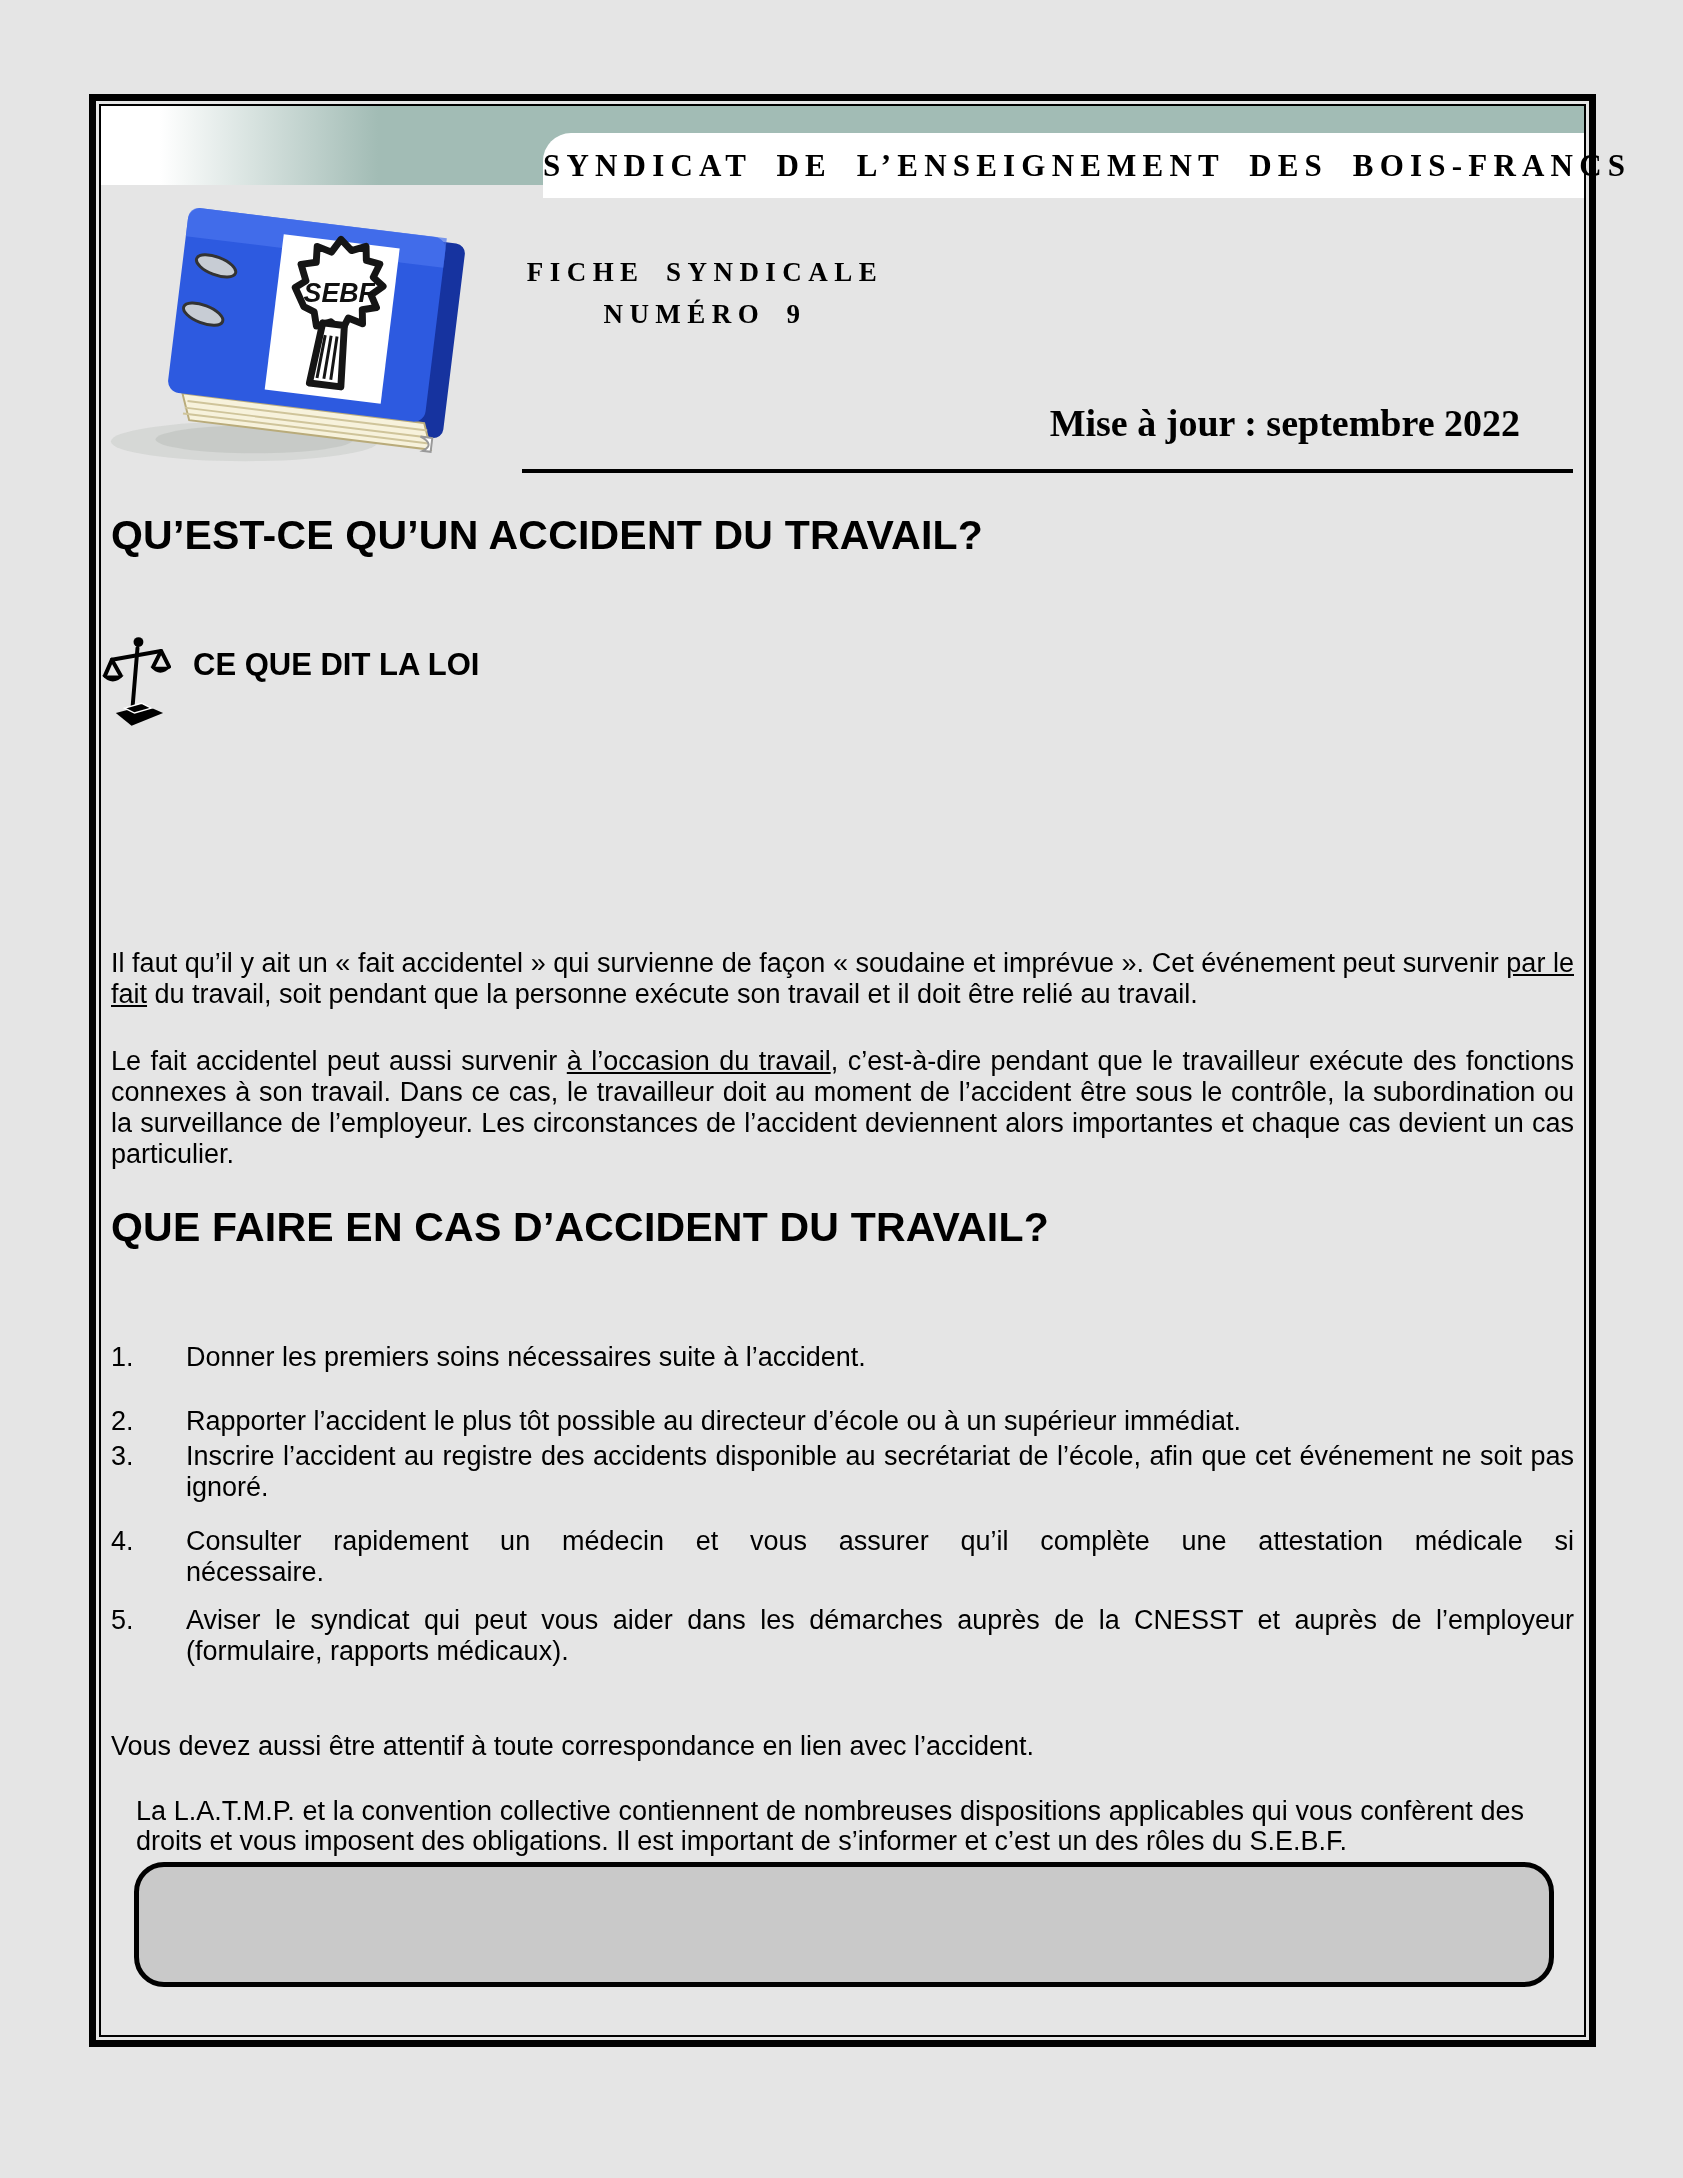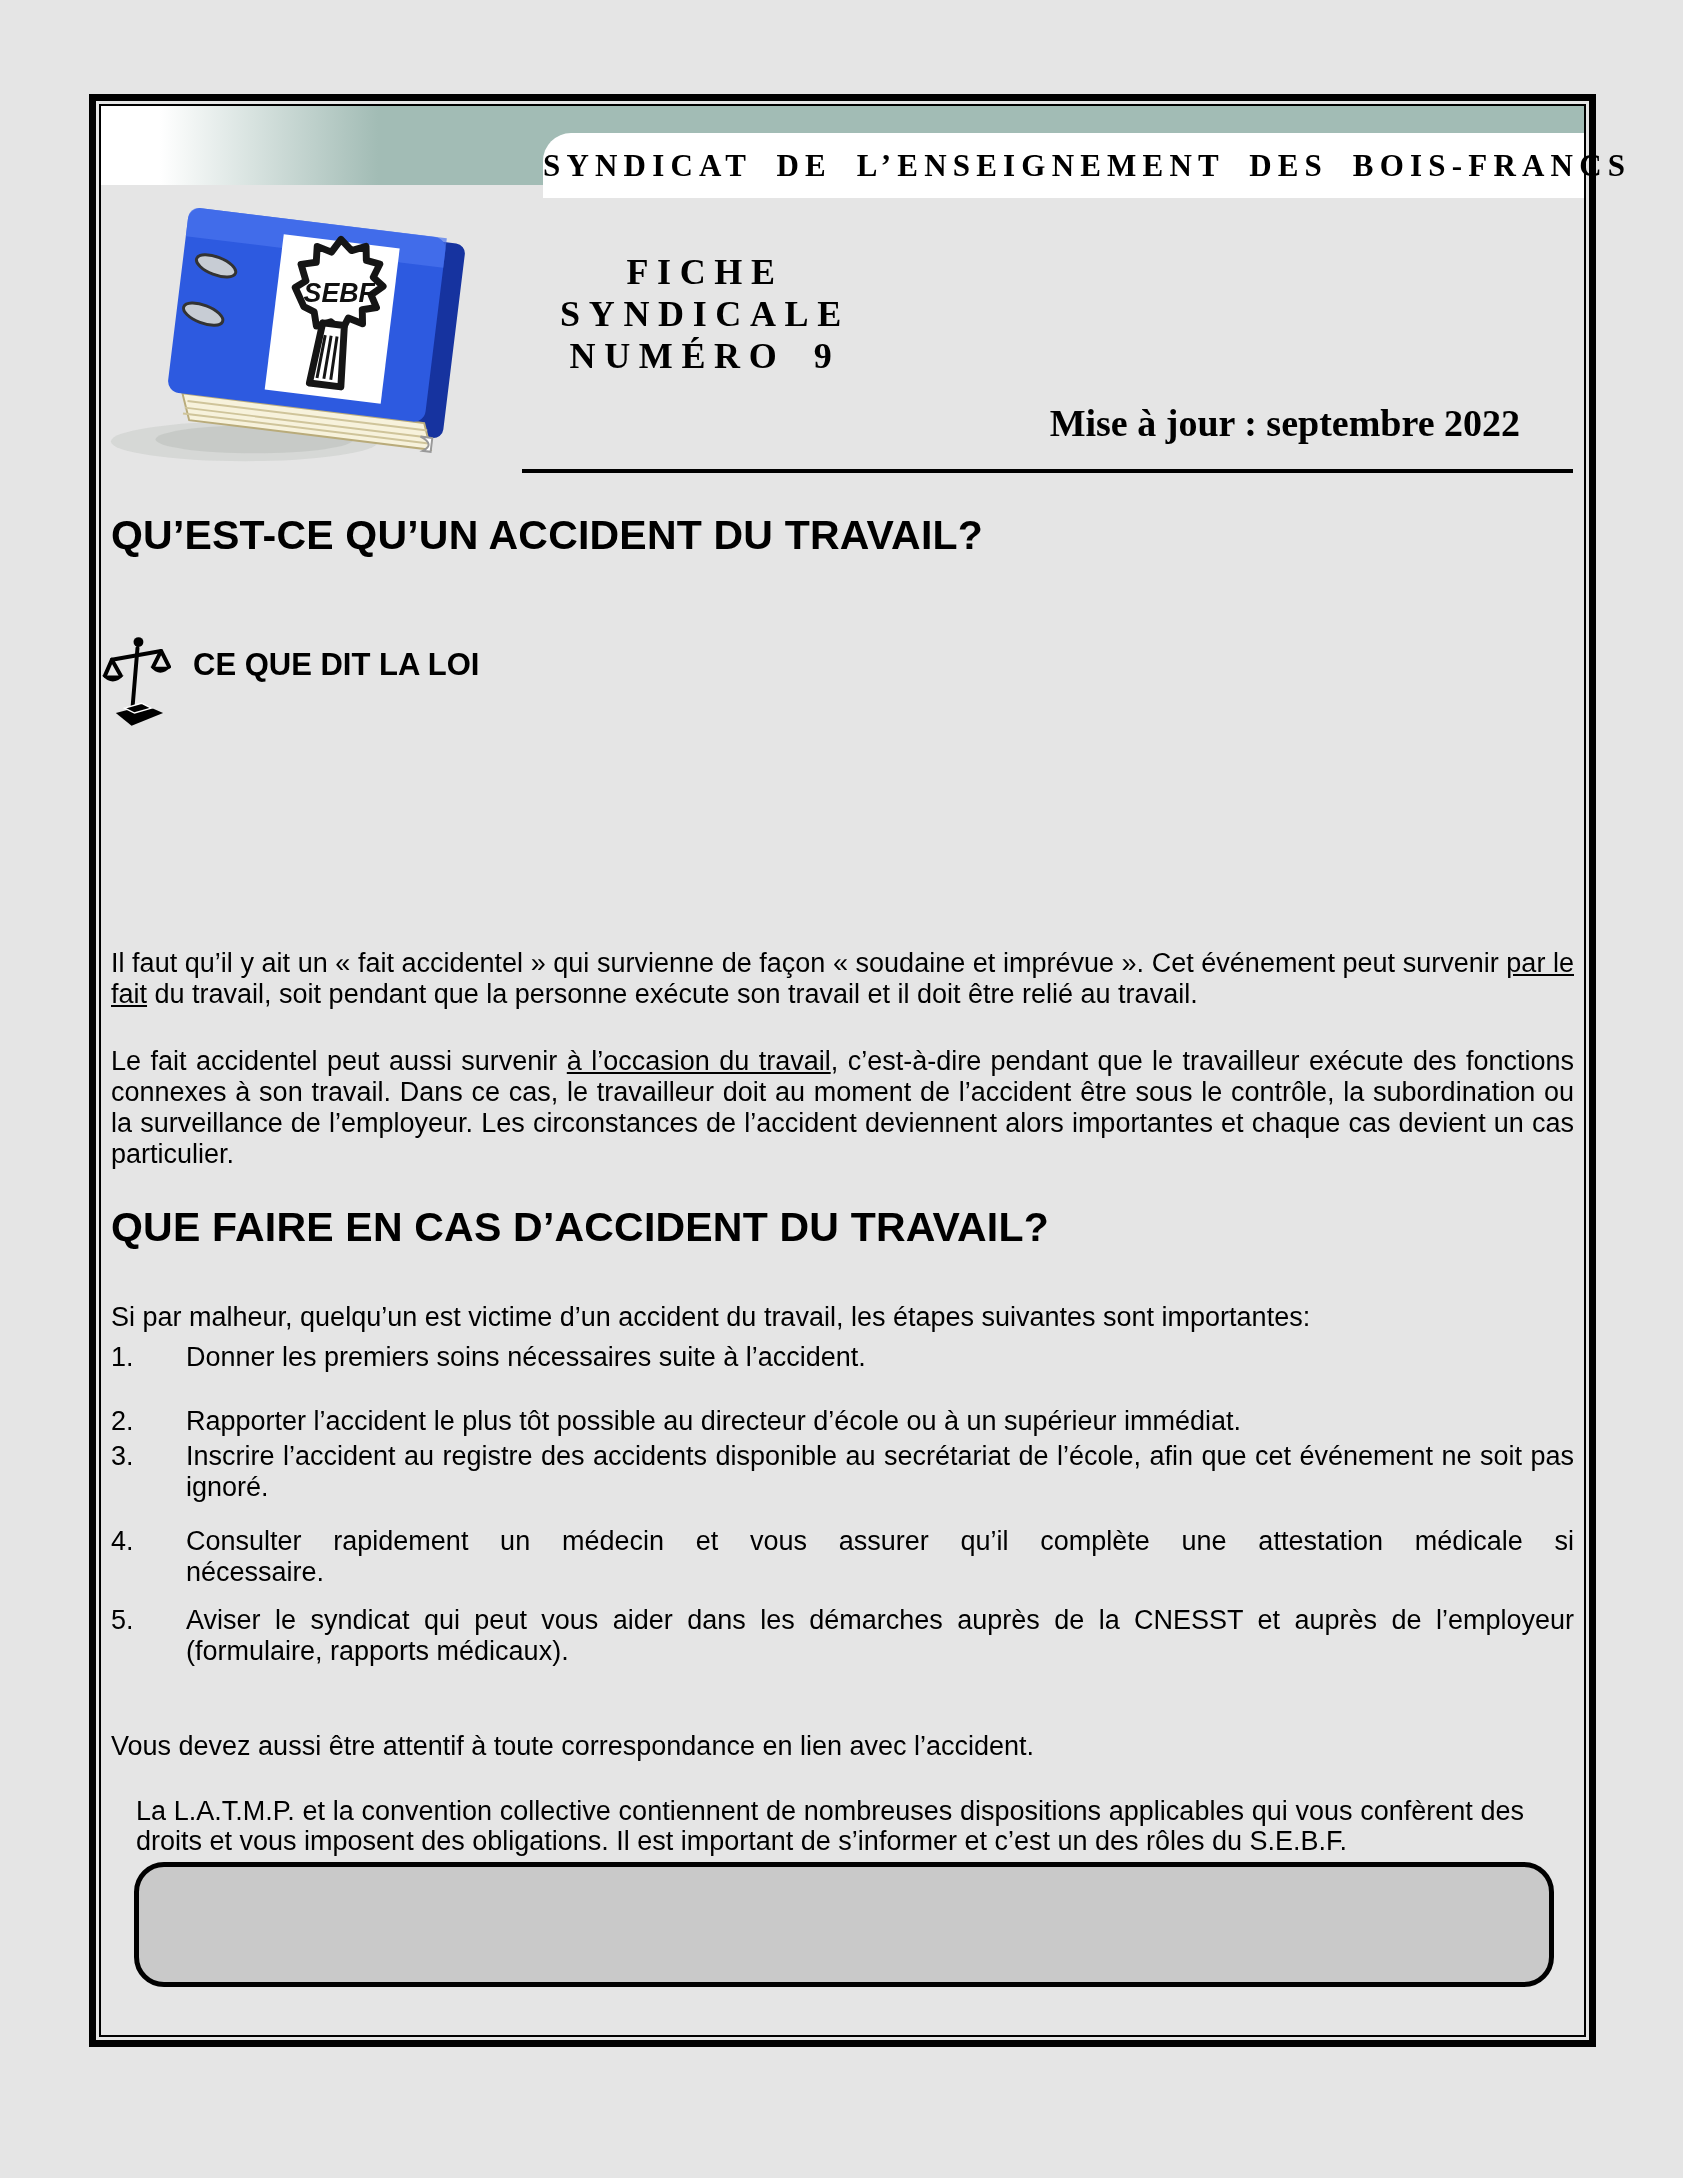--- a/index.html
+++ b/index.html
@@ -11,21 +11,21 @@
   
   .band{position:absolute;left:5px;right:5px;top:5px;height:79px;
         background:linear-gradient(90deg,#ffffff 0px,#ffffff 59px,#a2bcb5 277px,#a2bcb5 100%);}
   .plate{position:absolute;left:447px;right:5px;top:32px;height:65px;background:#fff;
          border-top-left-radius:28px;}
   .title{width:100%;text-align:center;line-height:65px;
          font-family:"Liberation Serif",serif;font-weight:bold;font-size:31px;
          letter-spacing:0.2em;word-spacing:0.35em;white-space:nowrap;}
   .binder{position:absolute;left:10px;top:85px;width:396px;height:292px;}
   .fiche{position:absolute;left:414px;top:150px;width:390px;text-align:center;
-         font-family:"Liberation Serif",serif;font-weight:bold;font-size:36px;line-height:42px;
+         font-family:"Liberation Serif",serif;font-weight:bold;font-size:27px;line-height:42px;
          letter-spacing:0.24em;word-spacing:0.3em;}
   .topicbox{position:absolute;left:848px;top:140px;width:580px;height:141px;background:#c9c9c9;
             border:4px solid #000;text-align:center;
             font-family:"Liberation Serif",serif;font-weight:bold;font-size:27px;line-height:45px;
             letter-spacing:0.17em;word-spacing:0.25em;padding-top:8px;box-sizing:content-box;}
   .fold{position:absolute;right:-5px;bottom:-5px;width:51px;height:48px;}
   .mise{position:absolute;right:69px;top:300px;font-family:"Liberation Serif",serif;
         font-weight:bold;font-size:38px;}
   .rule{position:absolute;left:426px;top:368px;width:1051px;height:4px;background:#000;}
 
@@ -116,21 +116,20 @@
     <div class="law-head">CE QUE DIT LA LOI</div>
 
 
 
     <p class="body p2"><span>Il faut qu’il y ait un « fait accidentel » qui survienne de façon « soudaine et imprévue ». Cet événement peut survenir </span><u>par le fait</u><span> du travail, soit pendant que la personne exécute son travail et il doit être relié au travail.</span></p>
 
     <p class="body p3"><span>Le fait accidentel peut aussi survenir </span><u>à l’occasion du travail</u><span>, c’est-à-dire pendant que le travailleur exécute des fonctions connexes à son travail. Dans ce cas, le travailleur doit au moment de l’accident être sous le contrôle, la subordination ou la surveillance de l’employeur. Les circonstances de l’accident deviennent alors importantes et chaque cas devient un cas particulier.</span></p>
 
     <div class="h-main h2">QUE FAIRE EN CAS D’ACCIDENT DU TRAVAIL?</div>
 
-    <p class="body intro">Si par malheur, quelqu’un est victime d’un accident du travail, les étapes suivantes sont importantes:</p>
 
     <div class="step s1">
       <span class="num">1.</span>
       <span class="txt">Donner les premiers soins nécessaires suite à l’accident.</span>
     </div>
     <div class="step s2">
       <span class="num">2.</span>
       <span class="txt">Rapporter l’accident le plus tôt possible au directeur d’école ou à un supérieur immédiat.</span>
     </div>
     <div class="step s3">

